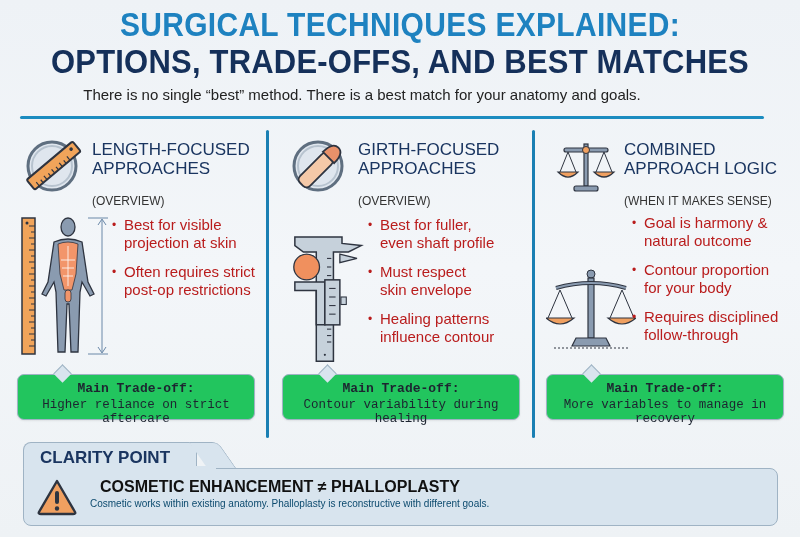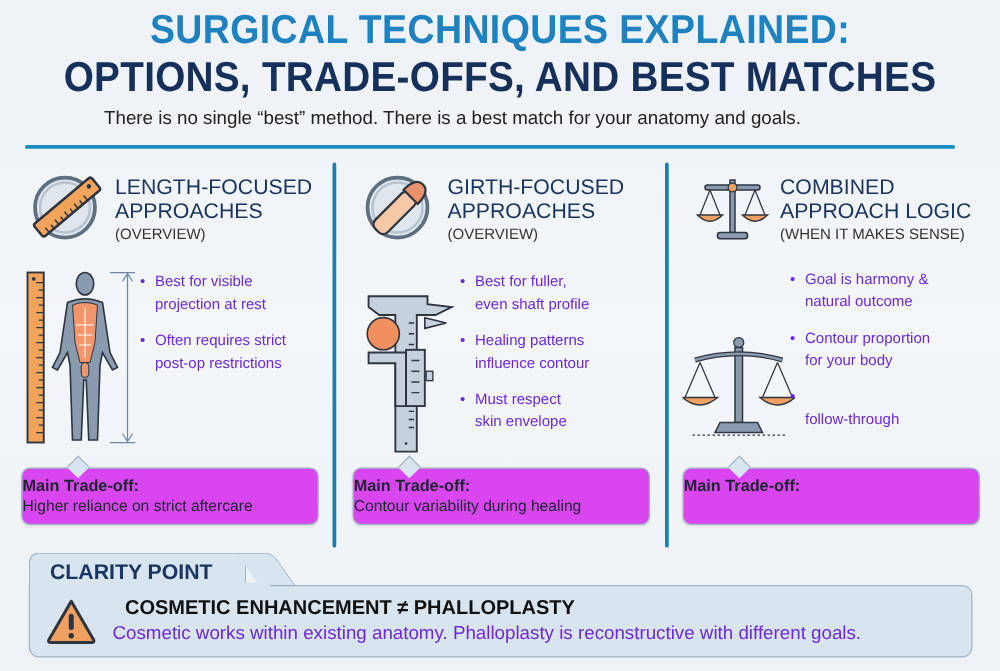--- a/index.html
+++ b/index.html
@@ -30,34 +30,34 @@
   }
   .vdiv {
     position: absolute; top: 130px; width: 3px; height: 308px; background: #1a7fb3; border-radius: 2px;
   }
   .col { position: absolute; top: 128px; width: 250px; height: 300px; }
   .col-icon { position: absolute; left: 0; top: 6px; width: 64px; height: 64px; }
   .col-head { position: absolute; left: 70px; top: 12px; }
   .col-title {
     font-size: 17px; font-weight: normal; color: #1a3560; line-height: 19px; display: block;
   }
-  .col-sub { font-size: 12px; color: #333; display: block; margin-top: 2px; }
+  .col-sub { font-size: 12px; color: #333; display: block; margin-top: 16px; }
   .illus { position: absolute; left: 0; top: 84px; width: 90px; height: 150px; }
   .bullets { position: absolute; top: 88px; margin: 0; padding: 0; list-style: none; }
   .bullets li {
-    font-size: 12px; line-height: 18px; color: #6d28d9; margin-bottom: 11px;
+    font-size: 15px; line-height: 18px; color: #b91c1c; margin-bottom: 11px;
     padding-left: 12px; position: relative;
   }
   .bullets li::before {
     content: "•"; position: absolute; left: 0; top: 0; font-size: 12px;
   }
   .tradeoff {
     position: absolute; top: 374px; width: 236px; height: 44px;
-    background: #d946ef; border: 1px solid #9fb3c4; border-radius: 7px;
-    box-shadow: 0 1px 2px rgba(0,0,0,0.08);
+    background: #22c55e; border: 1px solid #9fb3c4; border-radius: 7px;
+    text-align: center; box-shadow: 0 1px 2px rgba(0,0,0,0.08); font-family: Liberation Mono, monospace;
   }
   .tradeoff::before {
     content: ""; position: absolute; top: -8px; left: 38px; width: 12px; height: 12px;
     background: #d8e4ee; border-left: 1px solid #9fb3c4; border-top: 1px solid #9fb3c4;
     transform: rotate(45deg);
   }
   .tradeoff .to-label { display: block; font-size: 13px; font-weight: bold; margin-top: 6px; color: #1d2430; }
   .tradeoff .to-text { display: block; font-size: 12.5px; margin-top: 2px; color: #1d2430; }
   .clarity-tab {
     position: absolute; left: 23px; top: 442px; width: 172px; height: 40px;
@@ -78,21 +78,21 @@
     position: absolute; left: 24px; top: 466px; width: 192px; height: 4px; background: #d8e4ee;
   }
   .clarity-title {
     position: absolute; left: 40px; top: 448px; font-size: 17px; font-weight: bold; color: #1a3560;
   }
   .warn-icon { position: absolute; left: 36px; top: 478px; width: 42px; height: 38px; }
   .clarity-head {
     position: absolute; left: 100px; top: 478px; font-size: 16px; font-weight: bold; color: #111;
   }
   .clarity-text {
-    position: absolute; left: 90px; top: 498px; font-size: 15px; color: #6d28d9;
+    position: absolute; left: 90px; top: 498px; font-size: 10px; color: #0c4a6e;
   }
 </style>
 </head>
 <body>
 
 <div class="title1">SURGICAL TECHNIQUES EXPLAINED:</div>
 <div class="title2">OPTIONS, TRADE-OFFS, AND BEST MATCHES</div>
 <div class="subtitle">There is no single “best” method. There is a best match for your anatomy and goals.</div>
 <div class="top-rule"></div>
 
@@ -158,21 +158,21 @@
     <line x1="44" y1="56" x2="56" y2="56" stroke="#fff" stroke-width="0.8"></line>
     <line x1="45" y1="64" x2="55" y2="64" stroke="#fff" stroke-width="0.8"></line>
     <rect x="47" y="78" width="6" height="12" rx="3" fill="#f2956a" stroke="#2e3440" stroke-width="0.8"></rect>
     <line x1="70" y1="6" x2="90" y2="6" stroke="#6a88a8" stroke-width="1"></line>
     <line x1="70" y1="142" x2="90" y2="142" stroke="#6a88a8" stroke-width="1"></line>
     <line x1="84" y1="8" x2="84" y2="140" stroke="#6a88a8" stroke-width="1"></line>
     <path d="M80 13 L84 7 L88 13" fill="none" stroke="#6a88a8" stroke-width="1"></path>
     <path d="M80 135 L84 141 L88 135" fill="none" stroke="#6a88a8" stroke-width="1"></path>
   </svg>
   <ul class="bullets" style="left:90px">
-    <li><span>Best for visible</span><br><span>projection at rest</span></li>
+    <li><span>Best for visible</span><br><span>projection at skin</span></li>
     <li><span>Often requires strict</span><br><span>post-op restrictions</span></li>
   </ul>
 </div>
 <div class="tradeoff" style="left:17px">
   <span class="to-label">Main Trade-off:</span>
   <span class="to-text">Higher reliance on strict aftercare</span>
 </div>
 
 <div class="col" style="left:288px">
   <svg class="col-icon" viewBox="0 0 64 64">
@@ -204,22 +204,22 @@
         <line x1="40" y1="112" x2="44" y2="112"></line>
       <line x1="42" y1="62" x2="48" y2="62"></line>
         <line x1="42" y1="70" x2="48" y2="70"></line>
         <line x1="42" y1="78" x2="48" y2="78"></line>
         <line x1="42" y1="86" x2="48" y2="86"></line>
     </g>
     <circle cx="38" cy="124" r="1" fill="#2e3440"></circle>
   </svg>
   <ul class="bullets" style="left:80px">
     <li><span>Best for fuller,</span><br><span>even shaft profile</span></li>
+    <li><span>Must respect</span><br><span>skin envelope</span></li>
     <li><span>Healing patterns</span><br><span>influence contour</span></li>
-    <li><span>Must respect</span><br><span>skin envelope</span></li>
   </ul>
 </div>
 <div class="tradeoff" style="left:282px">
   <span class="to-label">Main Trade-off:</span>
   <span class="to-text">Contour variability during healing</span>
 </div>
 
 <div class="col" style="left:554px">
   <svg class="col-icon" viewBox="0 0 64 64">
     <rect x="30" y="10" width="4" height="42" fill="#8a9bb0" stroke="#2e3440" stroke-width="1.2"></rect>
@@ -244,25 +244,26 @@
     <path d="M14 24 L2 52 M14 24 L26 52" stroke="#2e3440" stroke-width="1" fill="none"></path>
     <path d="M76 24 L64 52 M76 24 L88 52" stroke="#2e3440" stroke-width="1" fill="none"></path>
     <path d="M0 52 Q14 64 28 52 Z" fill="#f0a060" stroke="#2e3440" stroke-width="1.2"></path>
     <path d="M62 52 Q76 64 90 52 Z" fill="#f0a060" stroke="#2e3440" stroke-width="1.2"></path>
     <path d="M30 72 L60 72 L64 80 L26 80 Z" fill="#8a9bb0" stroke="#2e3440" stroke-width="1.2"></path>
     <line x1="8" y1="82" x2="82" y2="82" stroke="#2e3440" stroke-width="1" stroke-dasharray="2,2"></line>
   </svg>
   <ul class="bullets" style="left:78px;top:86px">
     <li><span>Goal is harmony &amp;</span><br><span>natural outcome</span></li>
     <li><span>Contour proportion</span><br><span>for your body</span></li>
-    <li><br><span>follow-through</span></li>
+    <li><span>Requires disciplined</span><br><span>follow-through</span></li>
   </ul>
 </div>
 <div class="tradeoff" style="left:546px">
   <span class="to-label">Main Trade-off:</span>
+  <span class="to-text">More variables to manage in recovery</span>
 </div>
 
 <div class="clarity-tab"></div>
 <div class="clarity-box"></div>
 <div class="clarity-cover"></div>
 <div class="clarity-title">CLARITY POINT</div>
 <svg class="warn-icon" viewBox="0 0 42 38">
   <path d="M21 3 L39 34 Q40 36 37 36 L5 36 Q2 36 3 34 Z" fill="#f0a060" stroke="#2e3440" stroke-width="2.4" stroke-linejoin="round"></path>
   <rect x="19" y="13" width="4" height="13" rx="2" fill="#2e3440"></rect>
   <circle cx="21" cy="30.5" r="2.2" fill="#2e3440"></circle>

